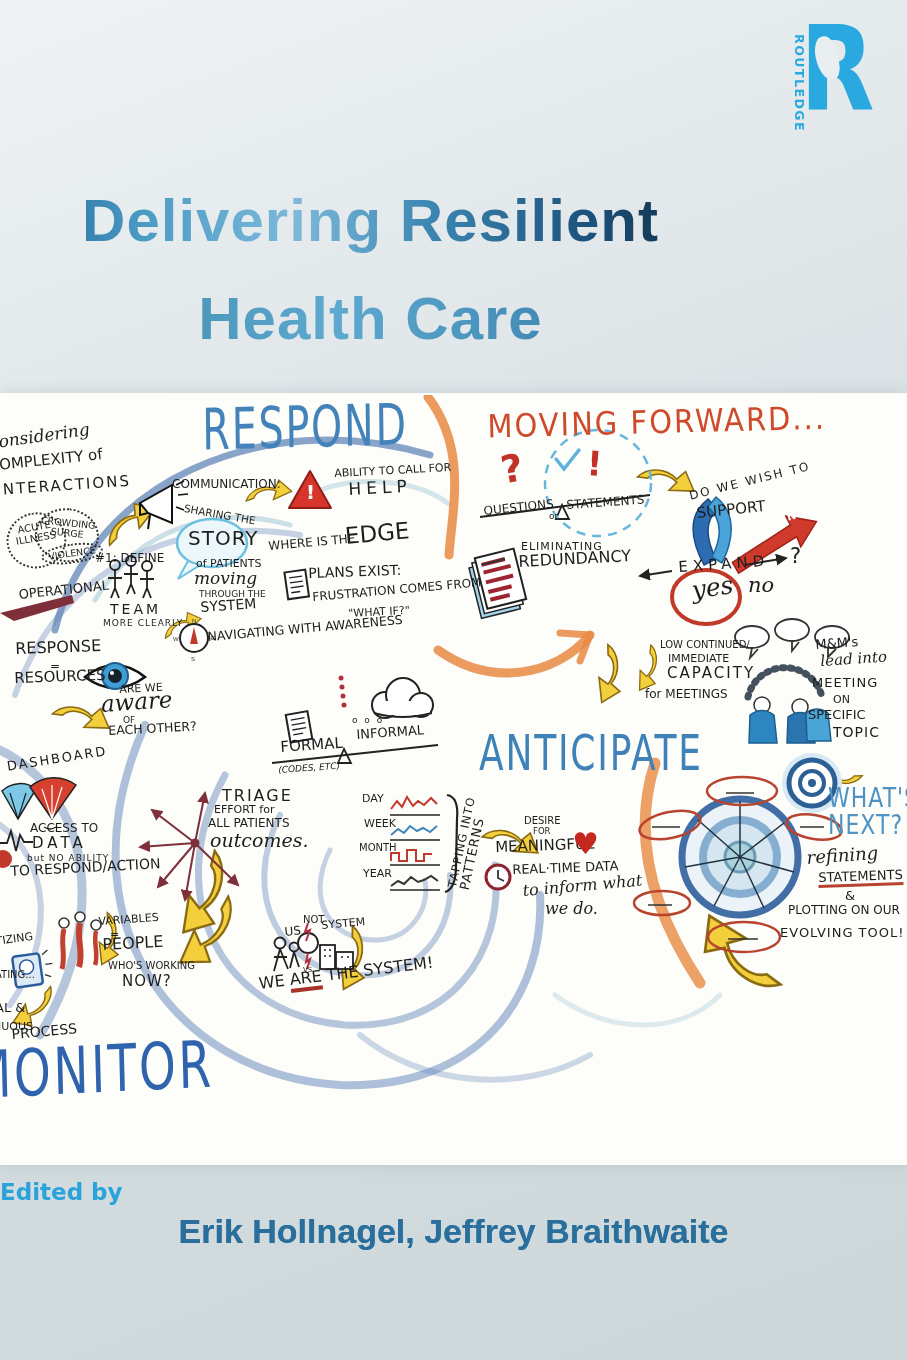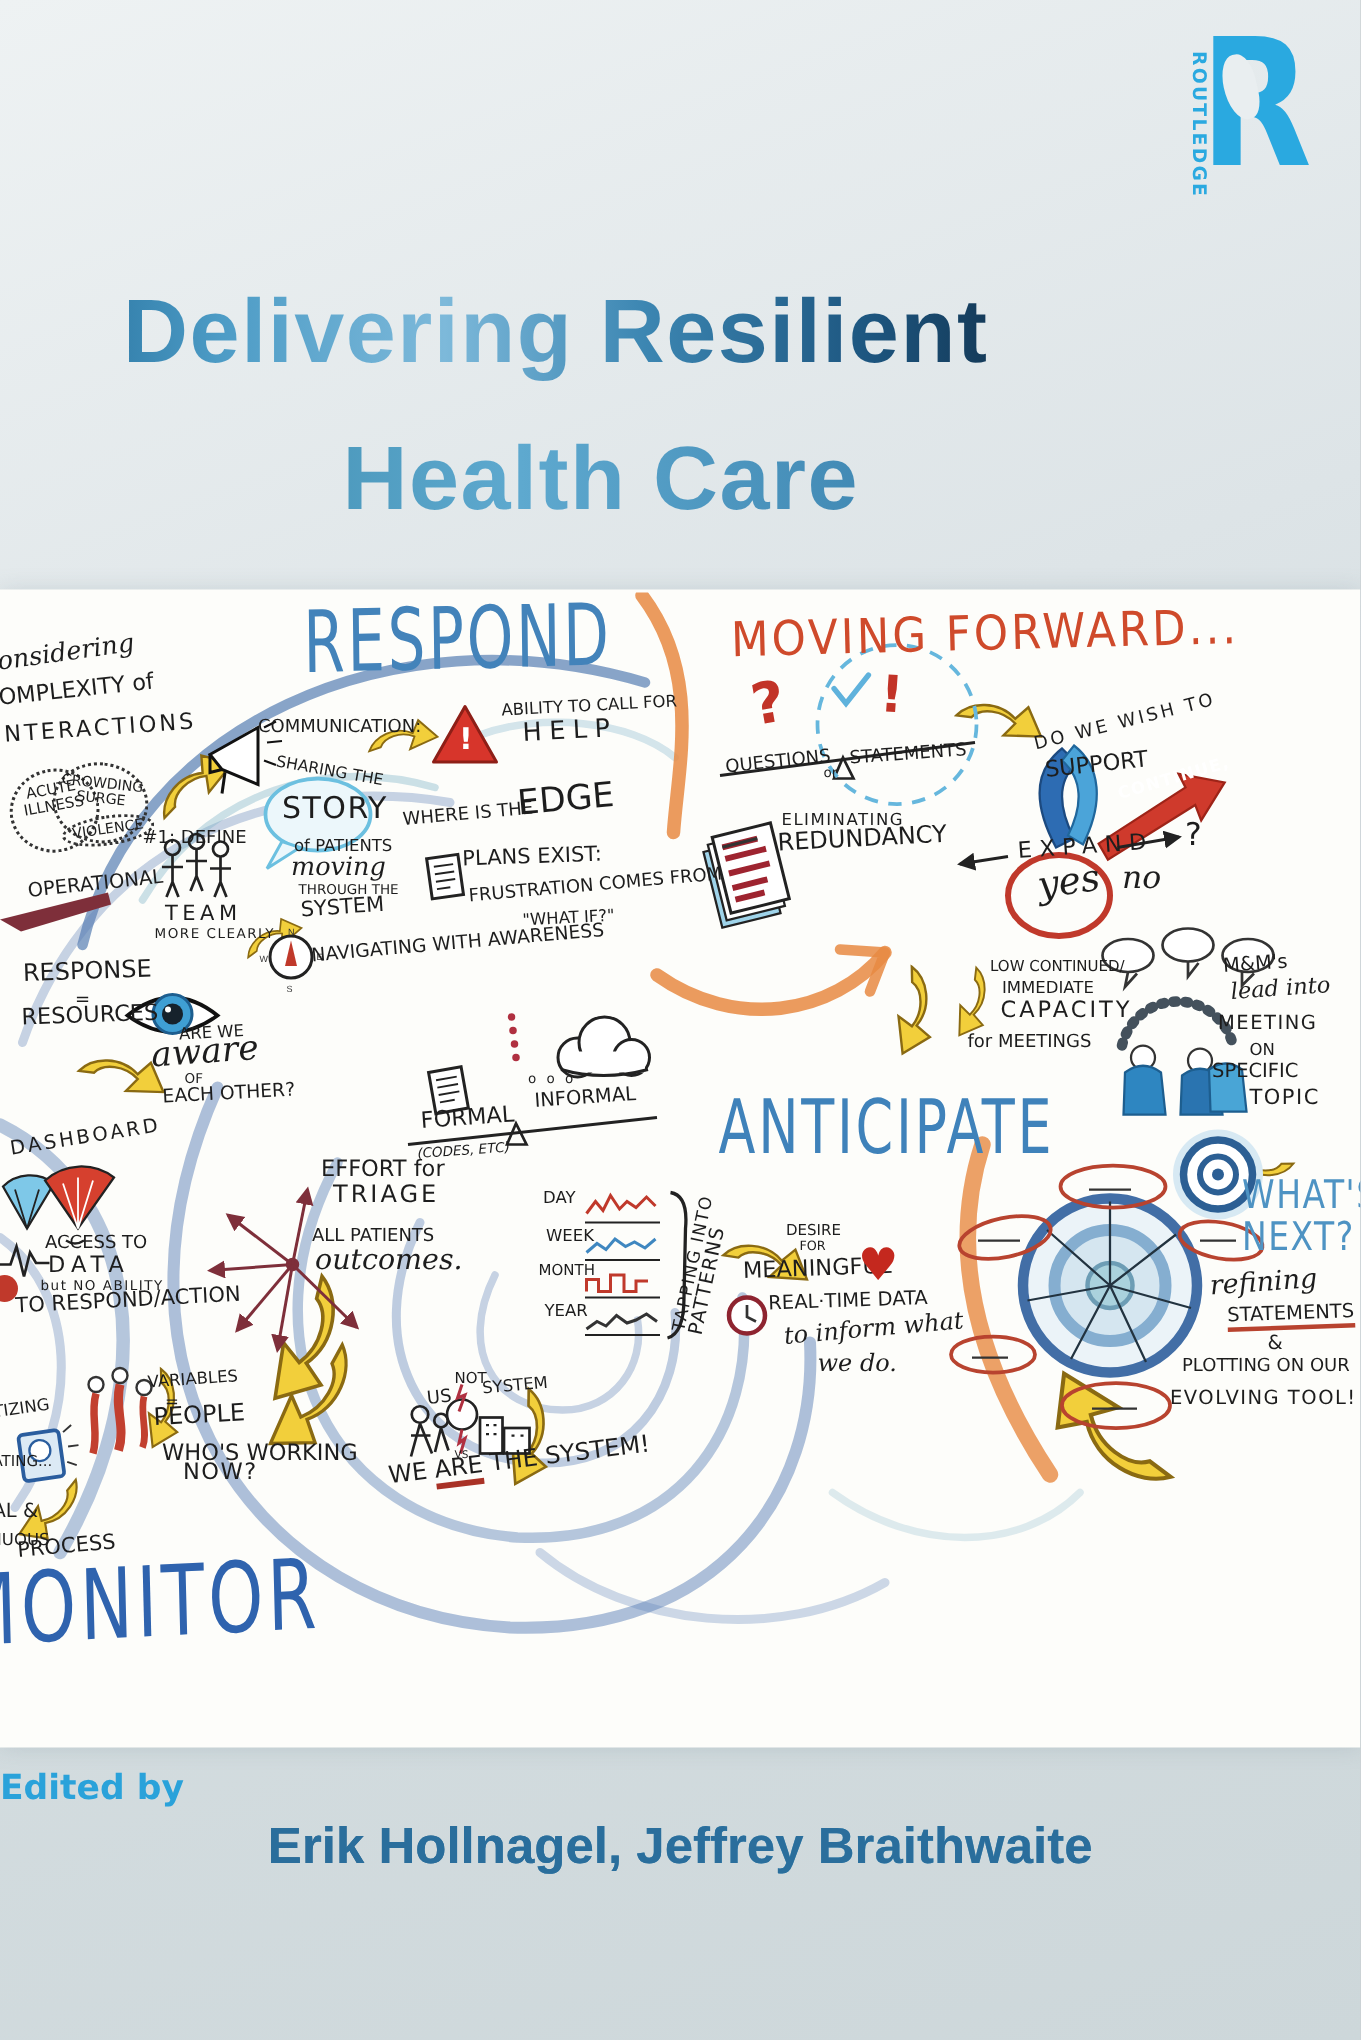--- a/index.html
+++ b/index.html
@@ -31,21 +31,21 @@
 
 <div class="cover">
 
   <div style="position:absolute;left:782px;top:12px;width:90px;height:150px;">
     <div class="t" style="left:18px;top:-4px;font-size:118px;font-weight:bold;color:#2aa9e0;transform:scaleX(.82);">R</div>
     <div style="position:absolute;left:34px;top:24px;width:22px;height:44px;background:#e9eef0;border-radius:50% 50% 40% 60%;transform:rotate(-12deg);"></div>
     <div class="t" style="left:24px;top:22px;font-size:12.5px;font-weight:bold;letter-spacing:1.5px;color:#2aa9e0;transform:rotate(90deg);">ROUTLEDGE</div>
   </div>
 
   <div class="title l1" style="left:0;top:186px;font-size:60px;">Delivering Resilient</div>
-  <div class="title l2" style="left:0;top:284px;font-size:60px;padding-left:30px;">Health Care</div>
+  <div class="title l2" style="left:0;top:284px;font-size:60px;">Health Care</div>
 
   <div class="canvas"></div>
 
   <svg class="sketch" width="907" height="772" viewBox="0 0 907 772">
     <defs>
       <marker id="ra" markerWidth="7" markerHeight="7" refX="5" refY="3" orient="auto">
         <path d="M0 0 L6 3 L0 6 Z" fill="#7e2f3a"></path>
       </marker>
       <marker id="ka" markerWidth="8" markerHeight="8" refX="5" refY="3" orient="auto">
         <path d="M0 0 L6 3 L0 6 Z" fill="#222"></path>
@@ -363,21 +363,21 @@
   <div class="t" style="left:833px;top:694px;font-size:11px;">ON</div>
   <div class="t" style="left:808px;top:708px;font-size:13px;">SPECIFIC</div>
   <div class="t" style="left:833px;top:725px;font-size:14px;letter-spacing:1px;">TOPIC</div>
 
   <div class="t" style="left:479px;top:726px;font-size:40px;color:#3f82ba;letter-spacing:2px;transform:scale(.9,1.25);">ANTICIPATE</div>
   <div class="t" style="left:280px;top:740px;font-size:15px;transform:rotate(-4deg);">FORMAL</div>
   <div class="t" style="left:356px;top:728px;font-size:13px;transform:rotate(-4deg);">INFORMAL</div>
   <div class="t" style="left:278px;top:766px;font-size:9px;font-style:italic;transform:rotate(-4deg);">(CODES, ETC)</div>
   <div class="t" style="left:352px;top:716px;font-size:9px;letter-spacing:2px;">o o o</div>
   <div class="t" style="left:222px;top:788px;font-size:16px;letter-spacing:2px;">TRIAGE</div>
-  <div class="t" style="left:214px;top:772px;font-size:15px;">EFFORT for</div>
+  <div class="t" style="left:214px;top:804px;font-size:11px;">EFFORT for</div>
   <div class="t" style="left:208px;top:817px;font-size:12px;">ALL PATIENTS</div>
   <div class="t script" style="left:210px;top:831px;font-size:19px;">outcomes.</div>
   <div class="t" style="left:362px;top:793px;font-size:11px;">DAY</div>
   <div class="t" style="left:364px;top:818px;font-size:11px;">WEEK</div>
   <div class="t" style="left:359px;top:843px;font-size:10px;">MONTH</div>
   <div class="t" style="left:363px;top:868px;font-size:11px;">YEAR</div>
   <div class="t" style="left:446px;top:886px;font-size:11.5px;letter-spacing:1px;transform:rotate(-78deg);">
     <span>TAPPING INTO</span><br>
     <span style="font-size:13px;">PATTERNS</span>
   </div>
@@ -402,21 +402,21 @@
 
   <div class="t" style="left:-30px;top:1042px;font-size:52px;color:#2f63ae;letter-spacing:3px;transform:scale(.9,1.25) rotate(-2deg);">MONITOR</div>
   <div class="t" style="left:6px;top:760px;font-size:13px;letter-spacing:2px;transform:rotate(-9deg);">DASHBOARD</div>
   <div class="t" style="left:30px;top:822px;font-size:12px;">ACCESS TO</div>
   <div class="t" style="left:32px;top:836px;font-size:15px;letter-spacing:4px;">DATA</div>
   <div class="t" style="left:27px;top:854px;font-size:9px;letter-spacing:1px;">but NO ABILITY</div>
   <div class="t" style="left:10px;top:864px;font-size:14px;transform:rotate(-3deg);">TO RESPOND/ACTION</div>
   <div class="t" style="left:98px;top:916px;font-size:11px;transform:rotate(-4deg);">VARIABLES</div>
   <div class="t" style="left:110px;top:929px;font-size:11px;">=</div>
   <div class="t" style="left:102px;top:937px;font-size:16px;transform:rotate(-3deg);">PEOPLE</div>
-  <div class="t" style="left:108px;top:961px;font-size:15px;">WHO'S WORKING</div>
+  <div class="t" style="left:108px;top:961px;font-size:10px;">WHO'S WORKING</div>
   <div class="t" style="left:122px;top:974px;font-size:15px;letter-spacing:1px;">NOW?</div>
   <div class="t" style="left:-5px;top:936px;font-size:11px;transform:rotate(-8deg);">TIZING</div>
   <div class="t" style="left:-5px;top:970px;font-size:10px;">ATING...</div>
   <div class="t" style="left:-5px;top:1001px;font-size:13px;">AL &amp;</div>
   <div class="t" style="left:-7px;top:1021px;font-size:11px;">NUOUS</div>
   <div class="t" style="left:11px;top:1027px;font-size:14px;transform:rotate(-5deg);">PROCESS</div>
   <div class="t" style="left:284px;top:926px;font-size:12px;transform:rotate(-6deg);">US</div>
   <div class="t" style="left:303px;top:915px;font-size:10px;">NOT</div>
   <div class="t" style="left:321px;top:920px;font-size:11px;transform:rotate(-5deg);">SYSTEM</div>
   <div class="t" style="left:303px;top:939px;font-size:7px;margin-top:28px;">VS</div>

